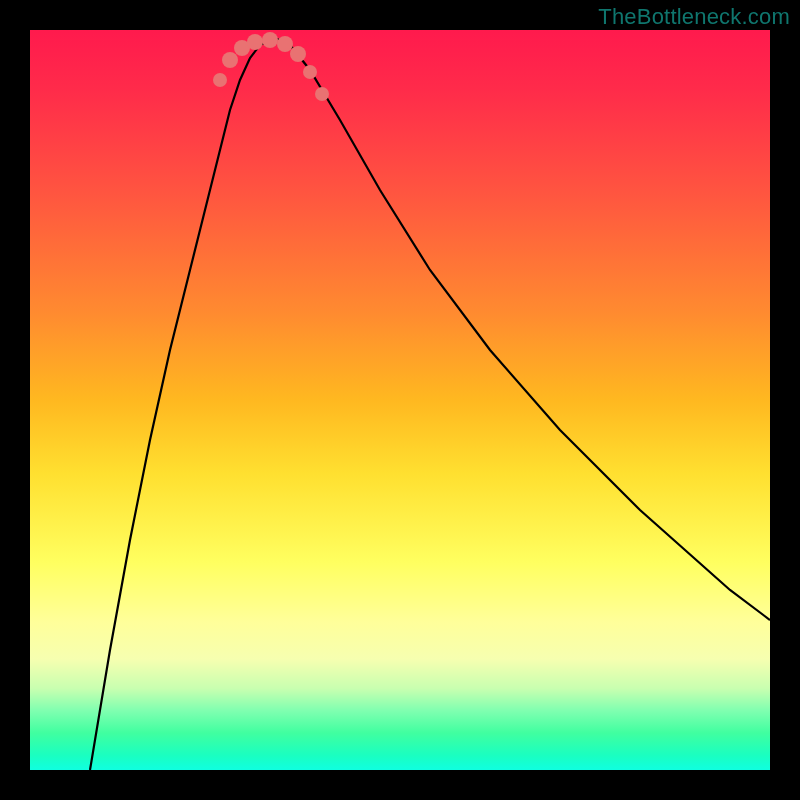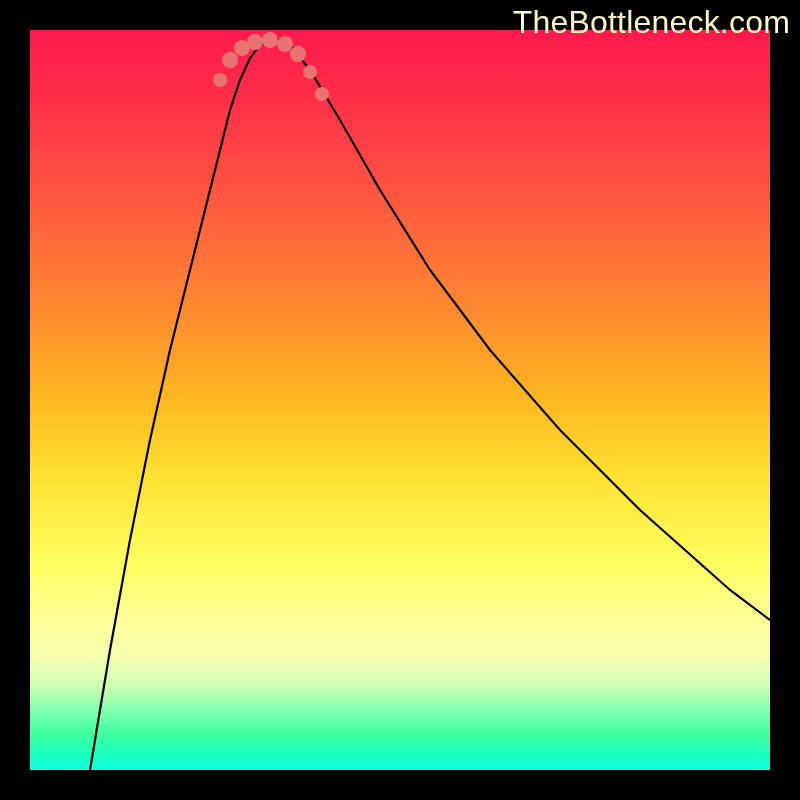--- a/index.html
+++ b/index.html
@@ -31,22 +31,22 @@
       #7fffb0 92%,
       #40ffa0 95%,
       #1affc0 98%,
       #10ffe0 100%
     );
   }
   .watermark {
     position: absolute;
     top: 4px;
     right: 10px;
-    color: #fef9c3;
-    font-size: 32px;
+    color: #0f766e;
+    font-size: 22px;
     font-weight: 500;
     letter-spacing: 0.2px;
     user-select: none;
   }
   svg.curve {
     position: absolute;
     left: 0;
     top: 0;
     width: 740px;
     height: 740px;

